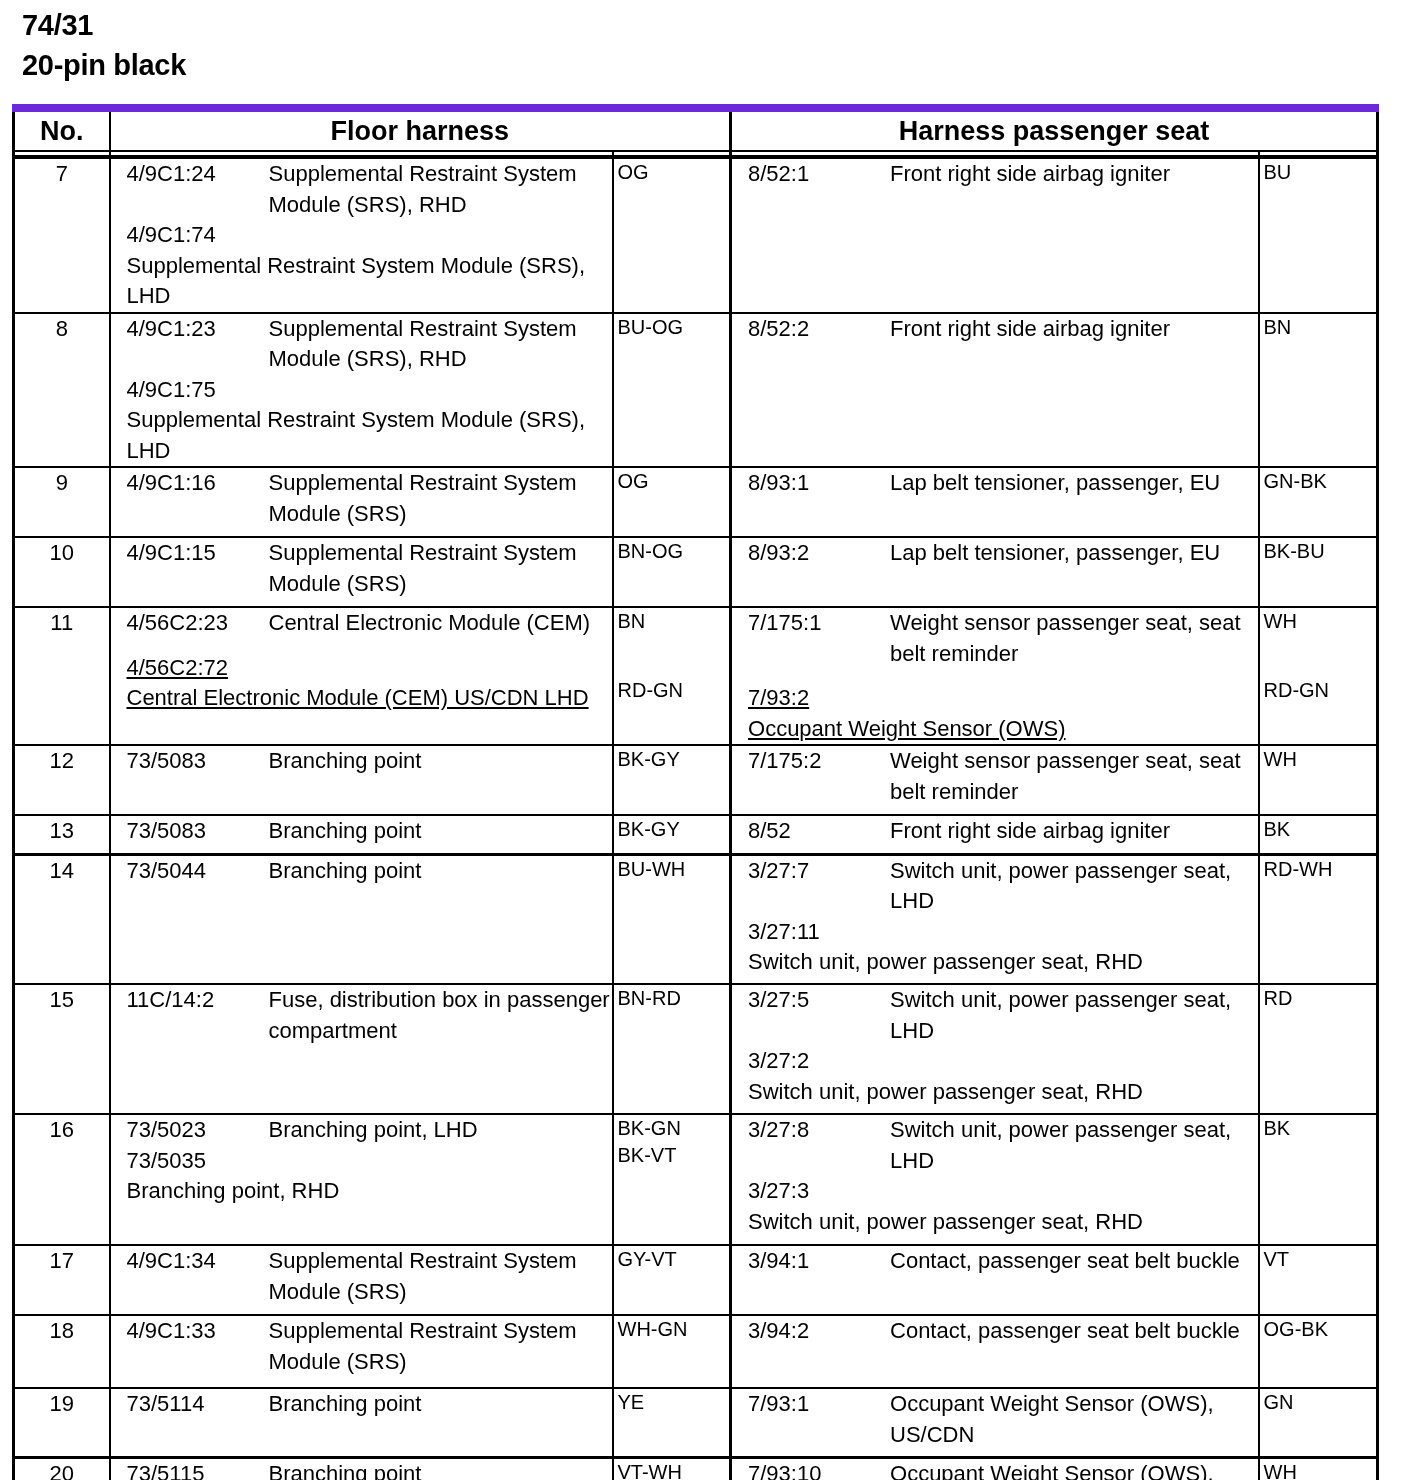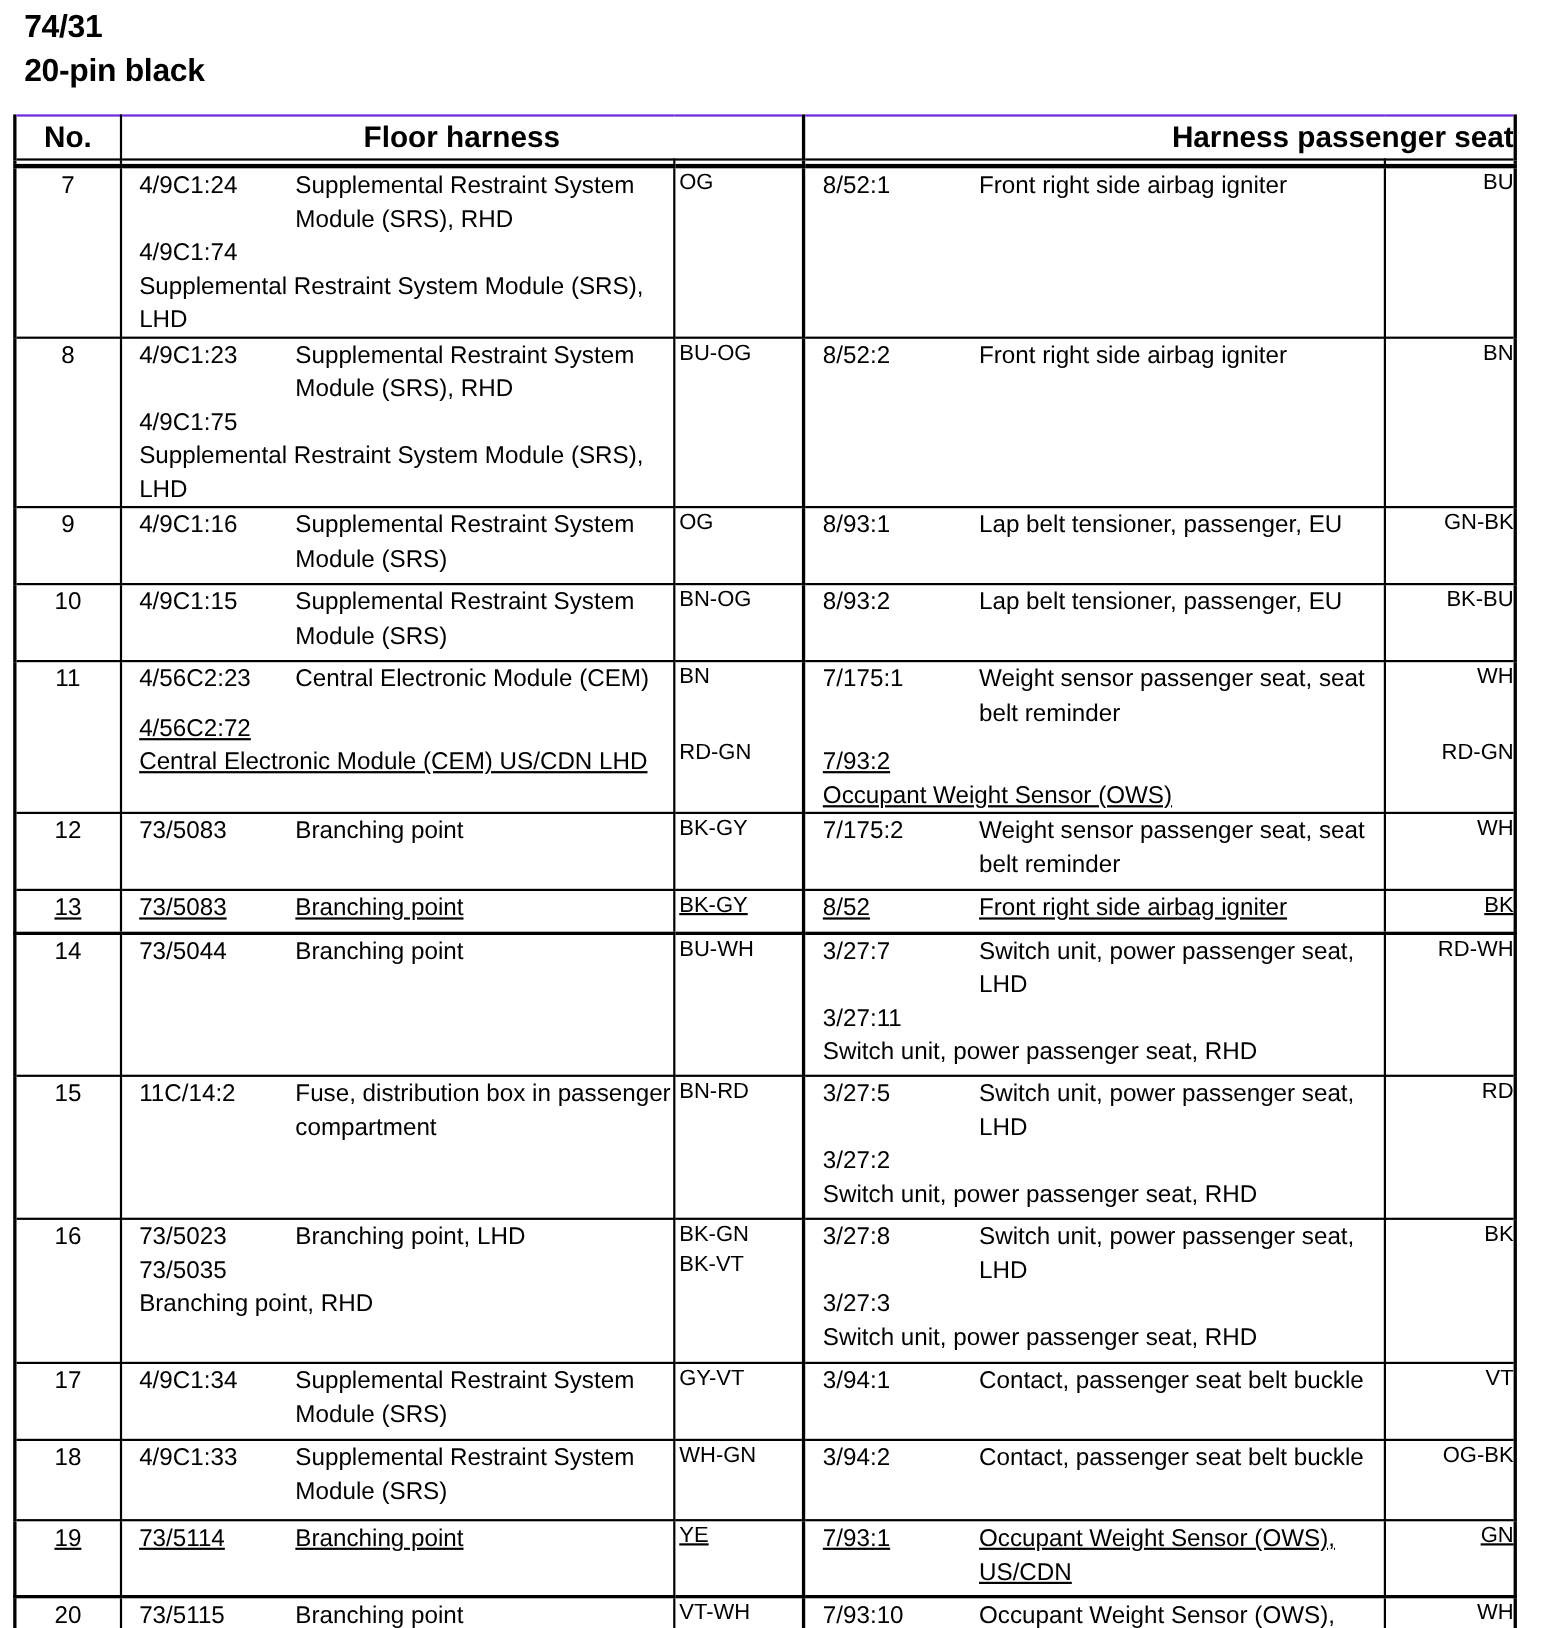--- a/index.html
+++ b/index.html
@@ -17,29 +17,29 @@
   table.pins {
     position: absolute; left: 12px; top: 104px;
     width: 1364px; border-collapse: collapse; table-layout: fixed;
     font-size: 22px; line-height: 30.5px;
   }
   table.pins td, table.pins th {
     border: 2px solid #000; vertical-align: top; padding: 0;
   }
   table.pins th {
     height: 38px; font-size: 27px; font-weight: bold; text-align: center; vertical-align: middle;
-    border-top: 2px solid #6d28d9; border-bottom: 2px solid #000;
+    border-top: 8px solid #6d28d9; border-bottom: 2px solid #000;
   }
   tr.sep td { height: 3px; border-top: 2px solid #000; border-bottom: 4px solid #000; padding: 0; line-height: 0; }
   tr.row td { padding-top: 0; }
-  tr.thick-bottom td { border-bottom: 3px solid #000; text-decoration: underline; }
+  tr.thick-bottom td { border-bottom: 3px solid #000; }
   table.pins td.no { text-align: center; }
   table.pins td.border-right-thick, table.pins th.border-right-thick { border-right: 3px solid #000; }
   table.pins .edge-left { border-left: 3px solid #000; }
-  table.pins .edge-right { border-right: 3px solid #000; text-align: right; }
+  table.pins .edge-right { border-right: 3px solid #000; }
   tr.last td { border-bottom: 3px solid #000; }
 
   .cell { padding: 0 0 0 16px; }
   .cell.no { padding: 0; text-align: center; }
   .entry { display: flex; }
   .entry .code { width: 142px; flex: none; }
   .entry .desc { flex: 1; }
   .entry + .entry { margin-top: 0; flex-direction: column; }
   .entry.gap { margin-top: 14px; text-decoration: underline; }
   .color { font-size: 20px; padding-left: 4px; }

